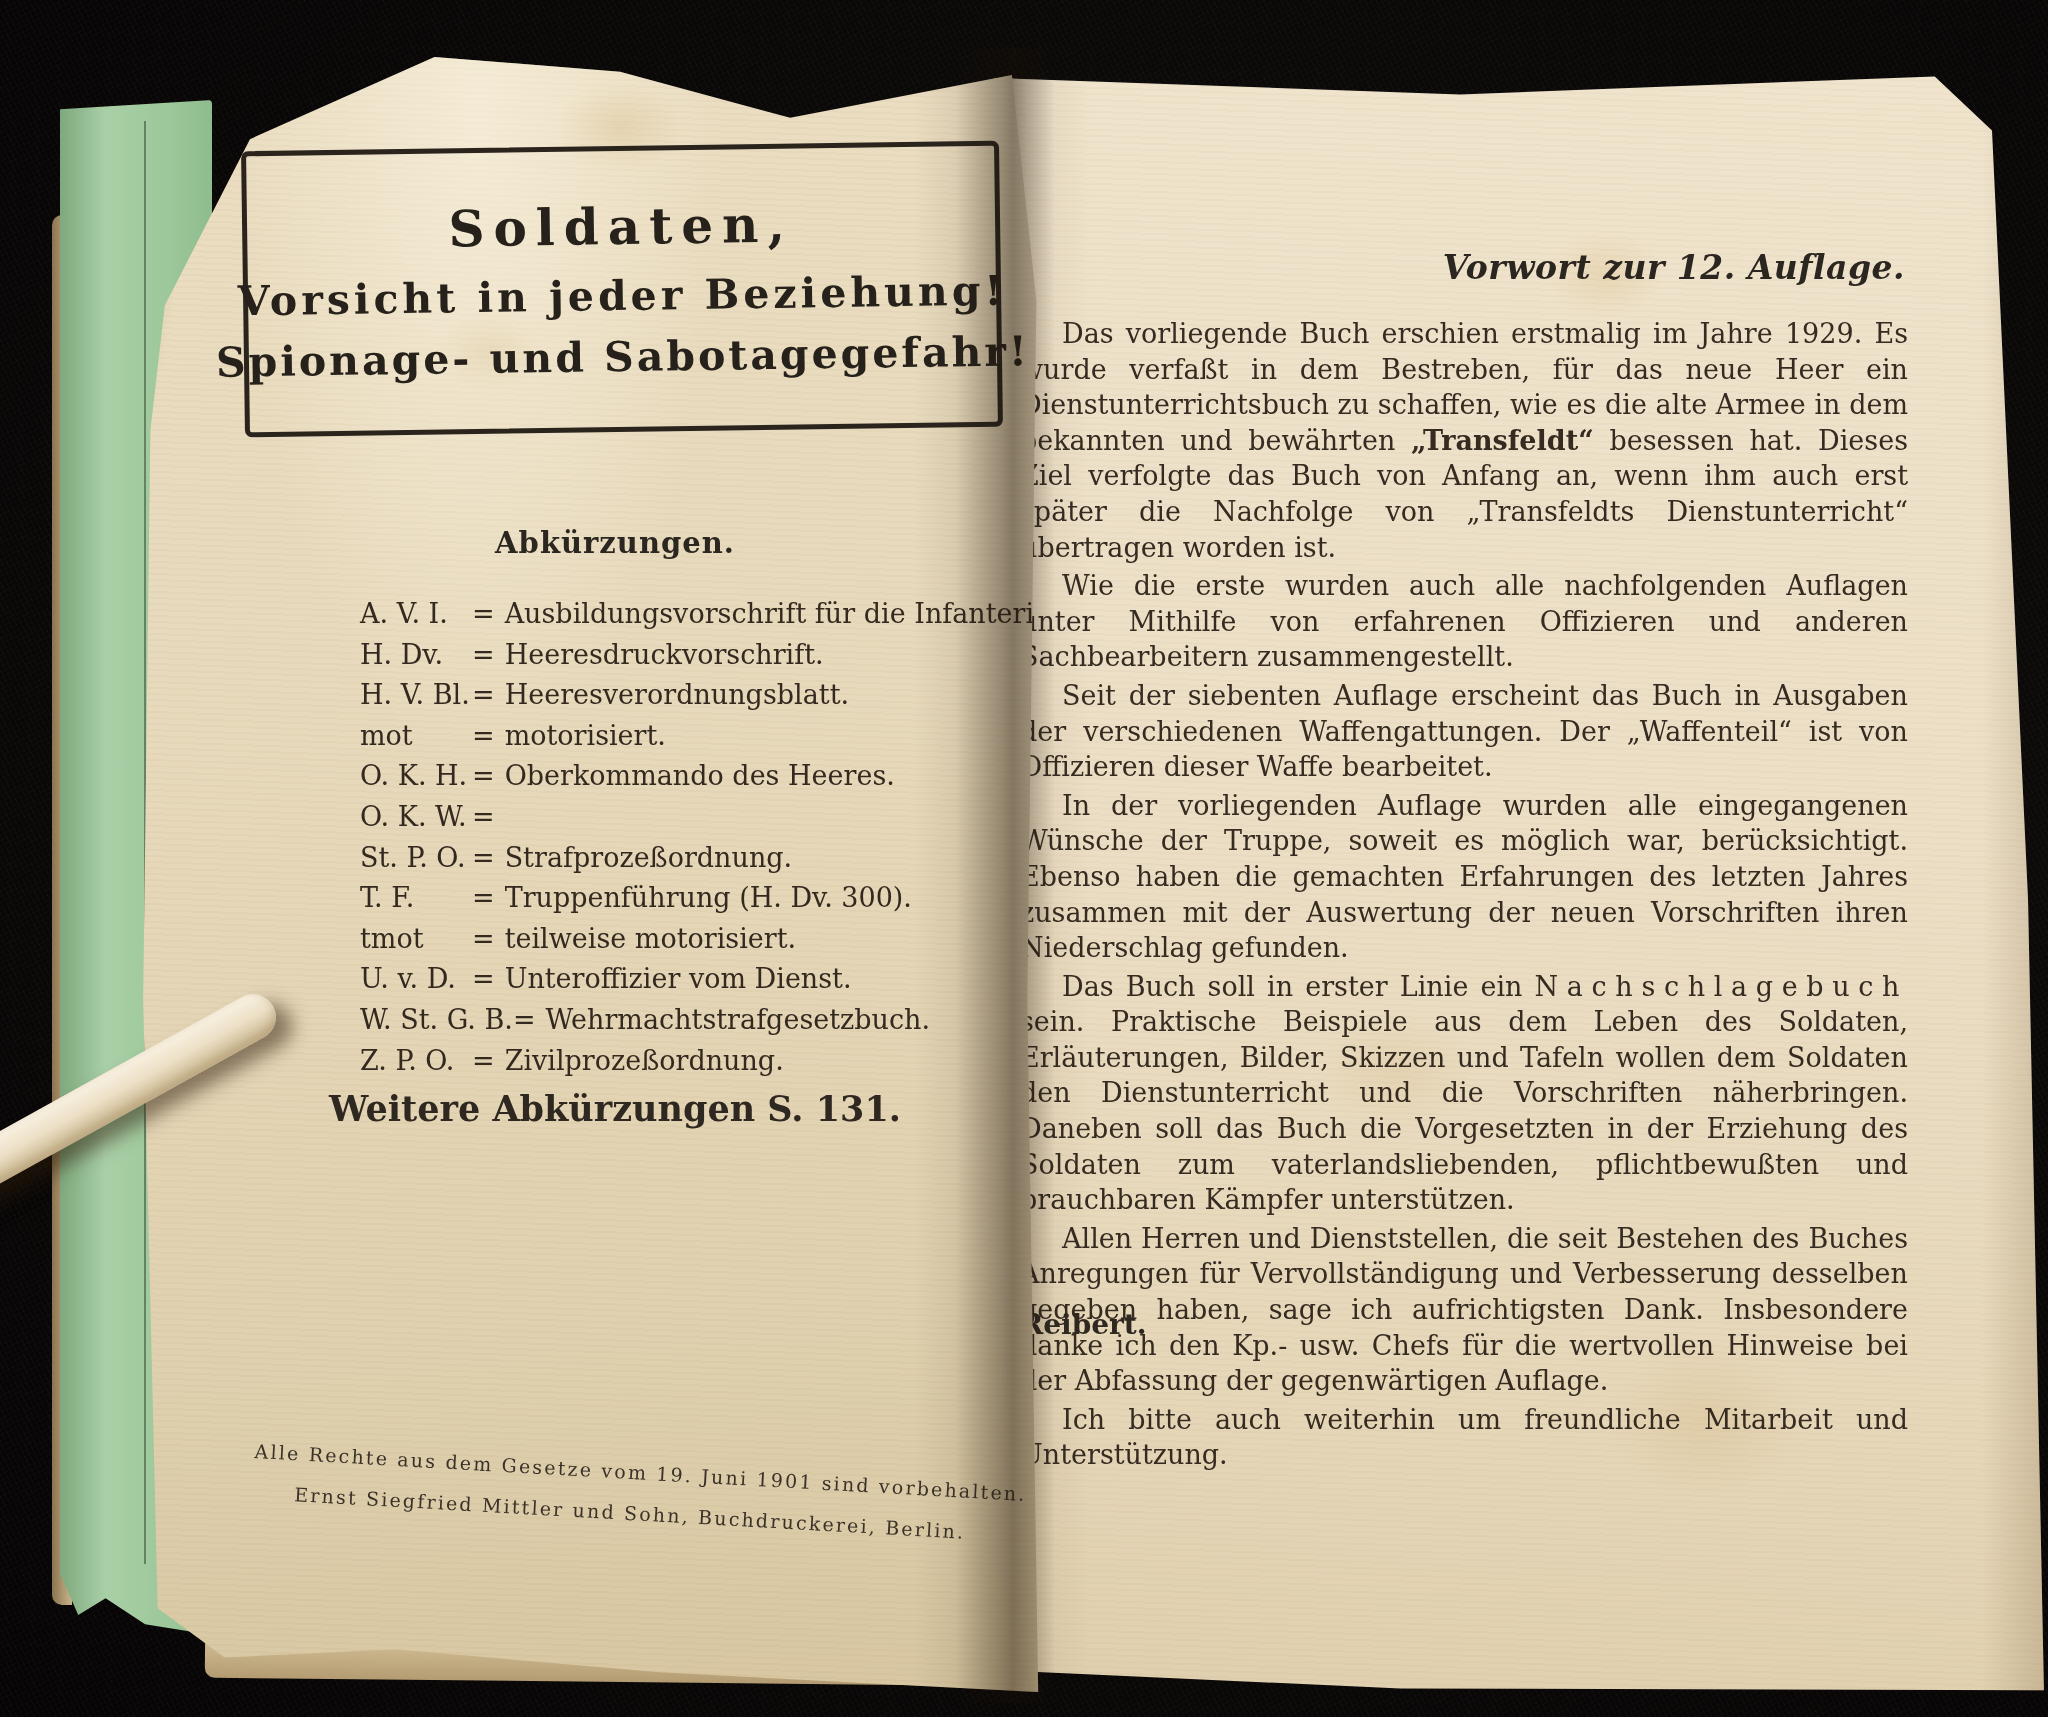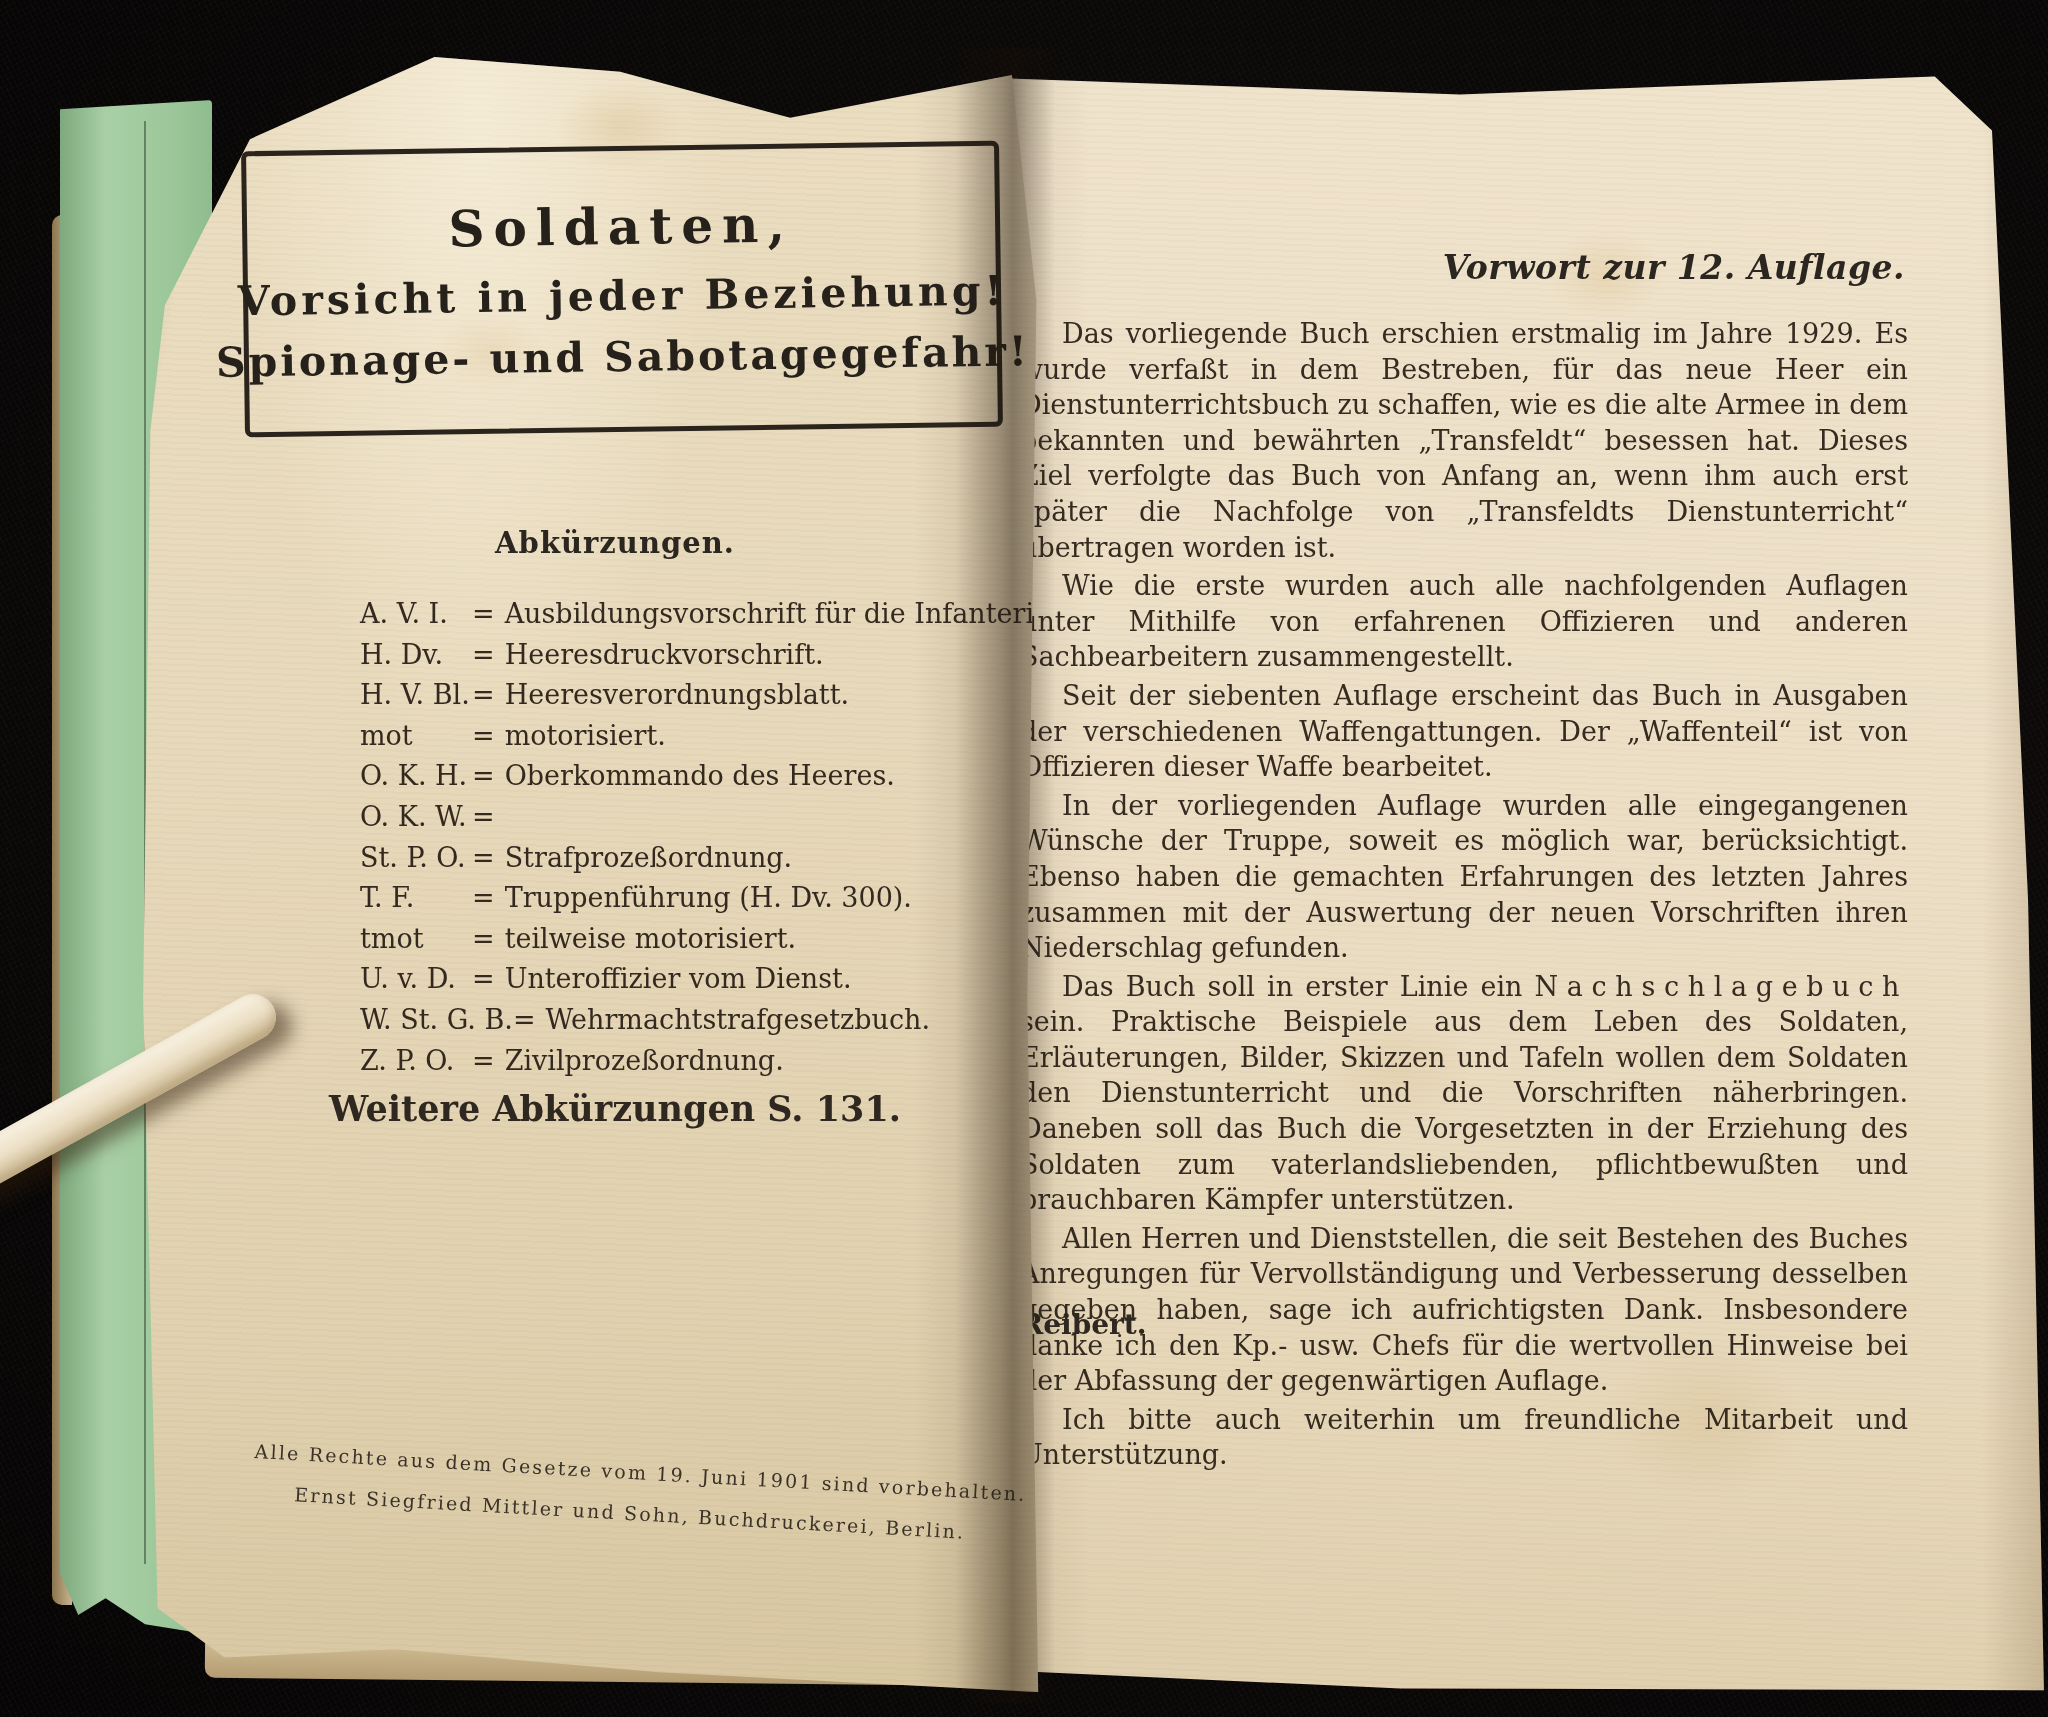--- a/index.html
+++ b/index.html
@@ -88,21 +88,21 @@
     transform:rotate(3.2deg);color:#3a3228;
   }
   .imprint-line{font-size:19px;letter-spacing:2.2px;line-height:41px;white-space:nowrap;}
   
   .preface-heading{
     position:absolute;left:30px;top:188px;width:890px;margin:0;text-align:right;
     font-size:33px;font-weight:bold;letter-spacing:0.5px;color:#2c2620;font-style:italic;
   }
   .preface-body{position:absolute;left:35px;top:256px;width:888px;font-size:27px;line-height:35.6px;text-align:justify;color:#352b20;}
   .preface-body p{margin:0 0 3px 0;text-indent:42px;}
-  .preface-body .b{font-weight:normal;}
+  .preface-body .b{font-weight:bold;}
   .preface-body .sp{letter-spacing:0.32em;}
   .signature{
     position:absolute;left:35px;top:1248px;width:840px;text-align:left;
     font-size:28px;font-weight:bold;color:#2f2821;
   }
   
   .stick{
     position:absolute;left:-105px;top:983px;width:378px;height:46px;
     transform-origin:100% 50%;transform:rotate(-29deg);
     background:linear-gradient(to bottom,#f6eedc 12%,#ecdfc5 50%,#cfbd98 88%);

